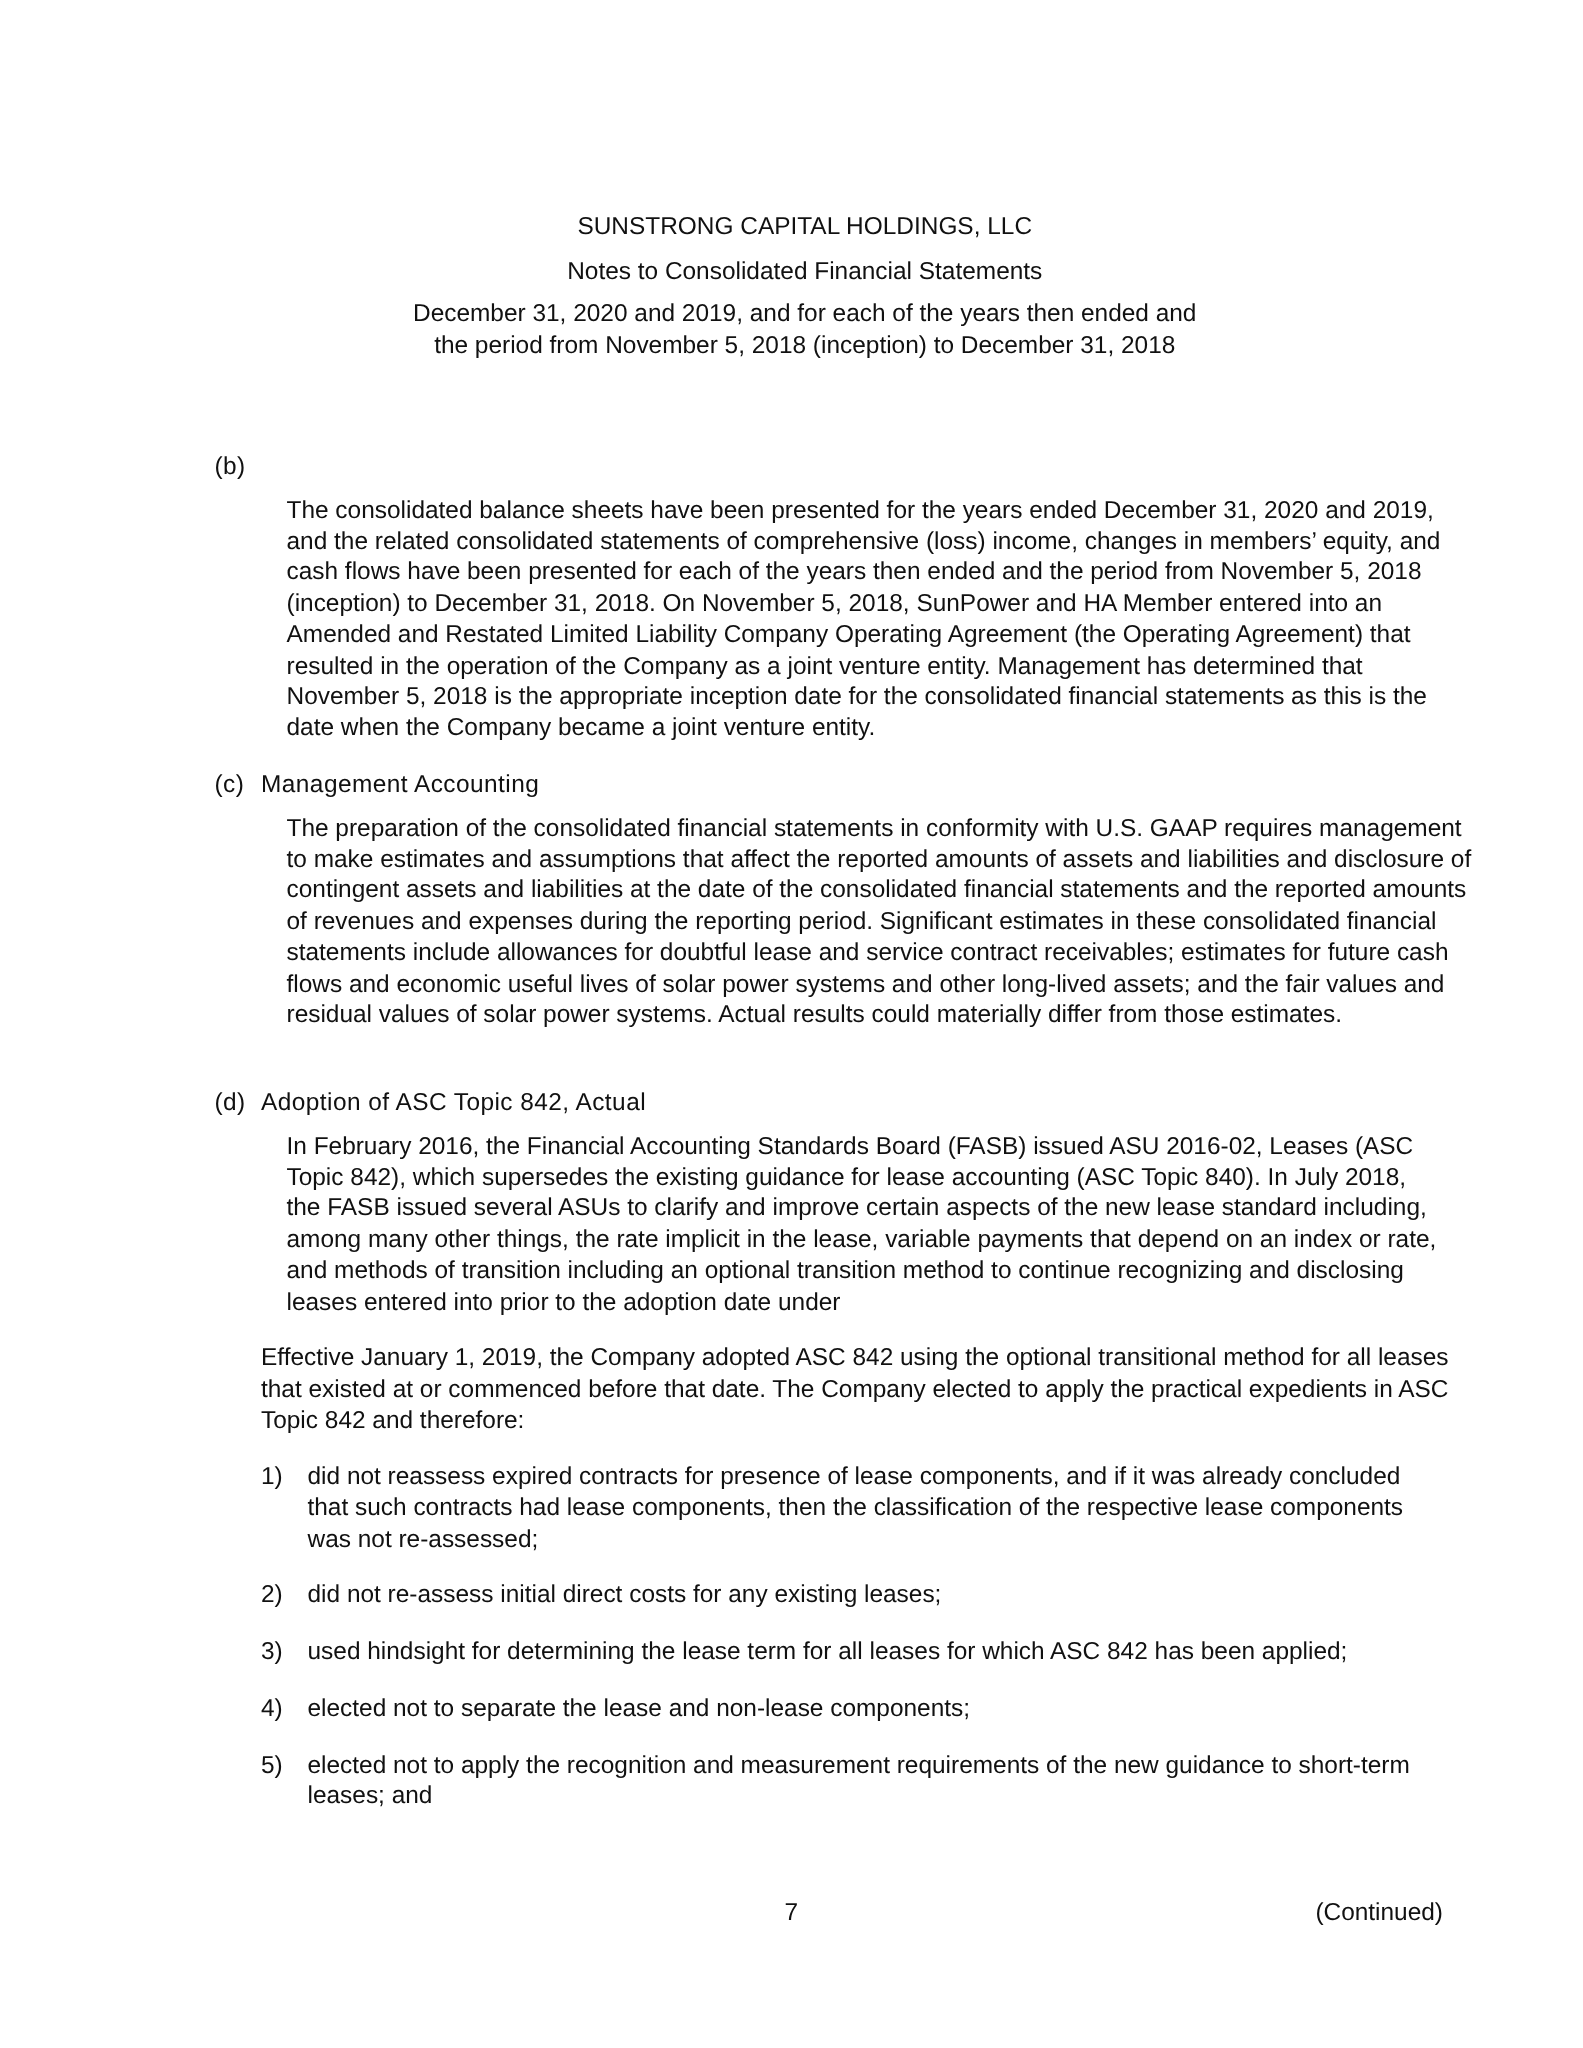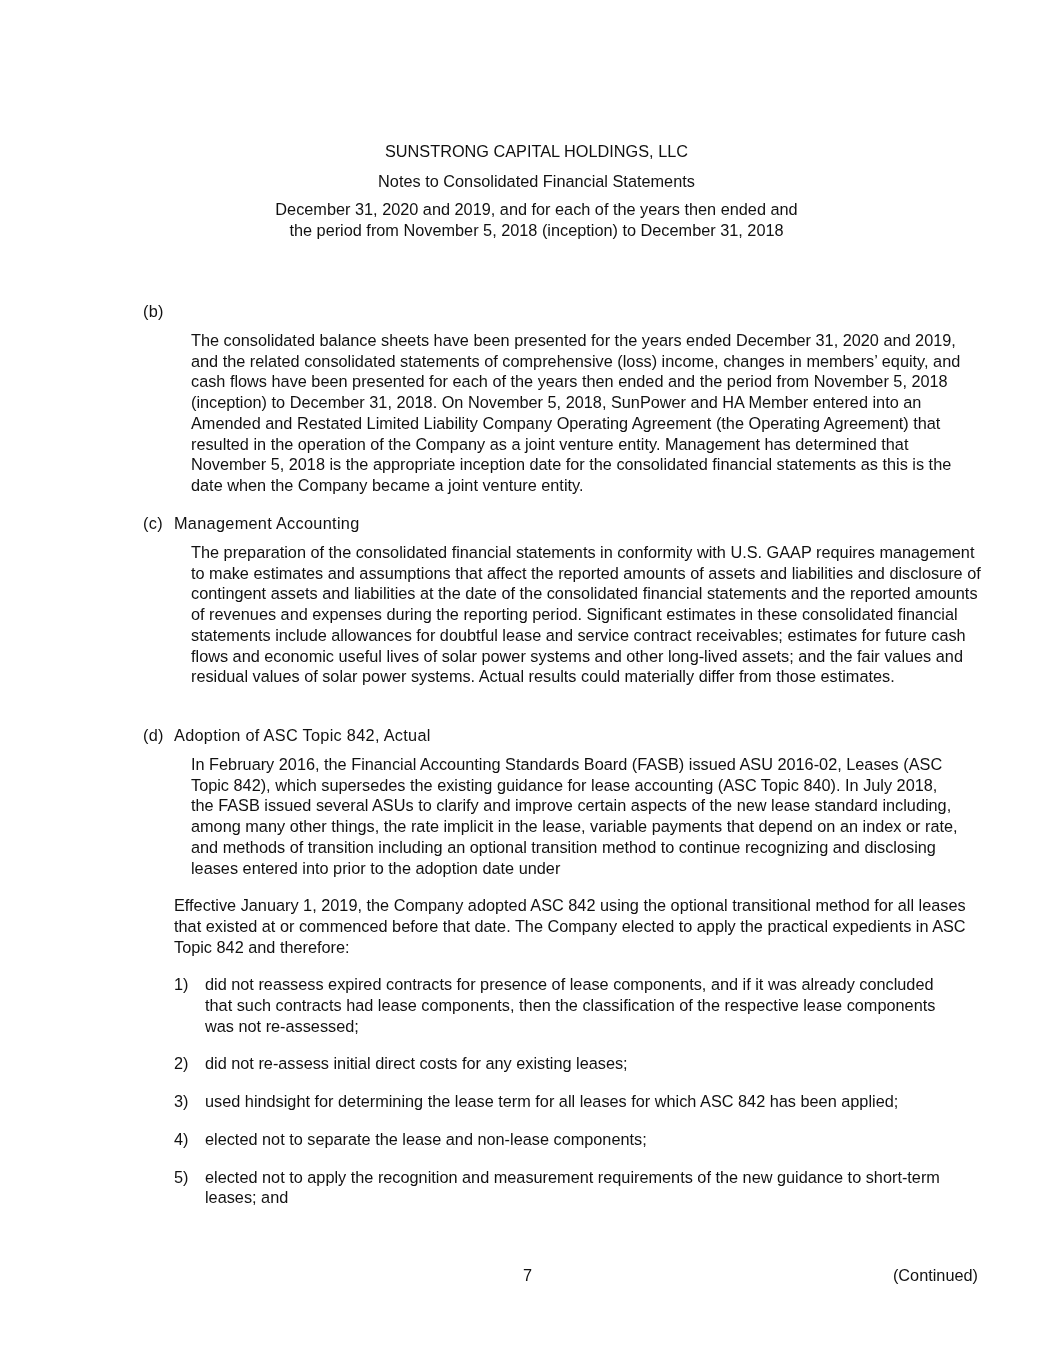--- a/index.html
+++ b/index.html
@@ -15,21 +15,21 @@
   .section { position: absolute; left: 143px; width: 830px; }
   .sec-head { display: flex; align-items: baseline; letter-spacing: 0.3px; height: 21px; line-height: 21px; }
   .sec-letter { width: 31px; flex: none; }
   .para { margin-left: 48px; margin-top: 8px; }
   .para2 { margin-left: 31px; margin-top: 17px; }
   .list { margin-left: 31px; margin-top: 17px; }
   .li { display: flex; margin-bottom: 17px; }
   .li-num { width: 31px; flex: none; }
   .li-text { flex: 1; }
   .footer-page { position: absolute; top: 1265px; left: 0; width: 1055px; text-align: center; }
-  .footer-cont { position: absolute; top: 1265px; right: 77px; }
+  .footer-cont { position: absolute; top: 1265px; right: 93px; }
 </style>
 </head>
 <body>
 
 <div class="header">
   <div class="co">SUNSTRONG CAPITAL HOLDINGS, LLC</div>
   <div class="sub">Notes to Consolidated Financial Statements</div>
   <div class="period">
     <div>December 31, 2020 and 2019, and for each of the years then ended and</div>
     <div>the period from November 5, 2018 (inception) to December 31, 2018</div>

